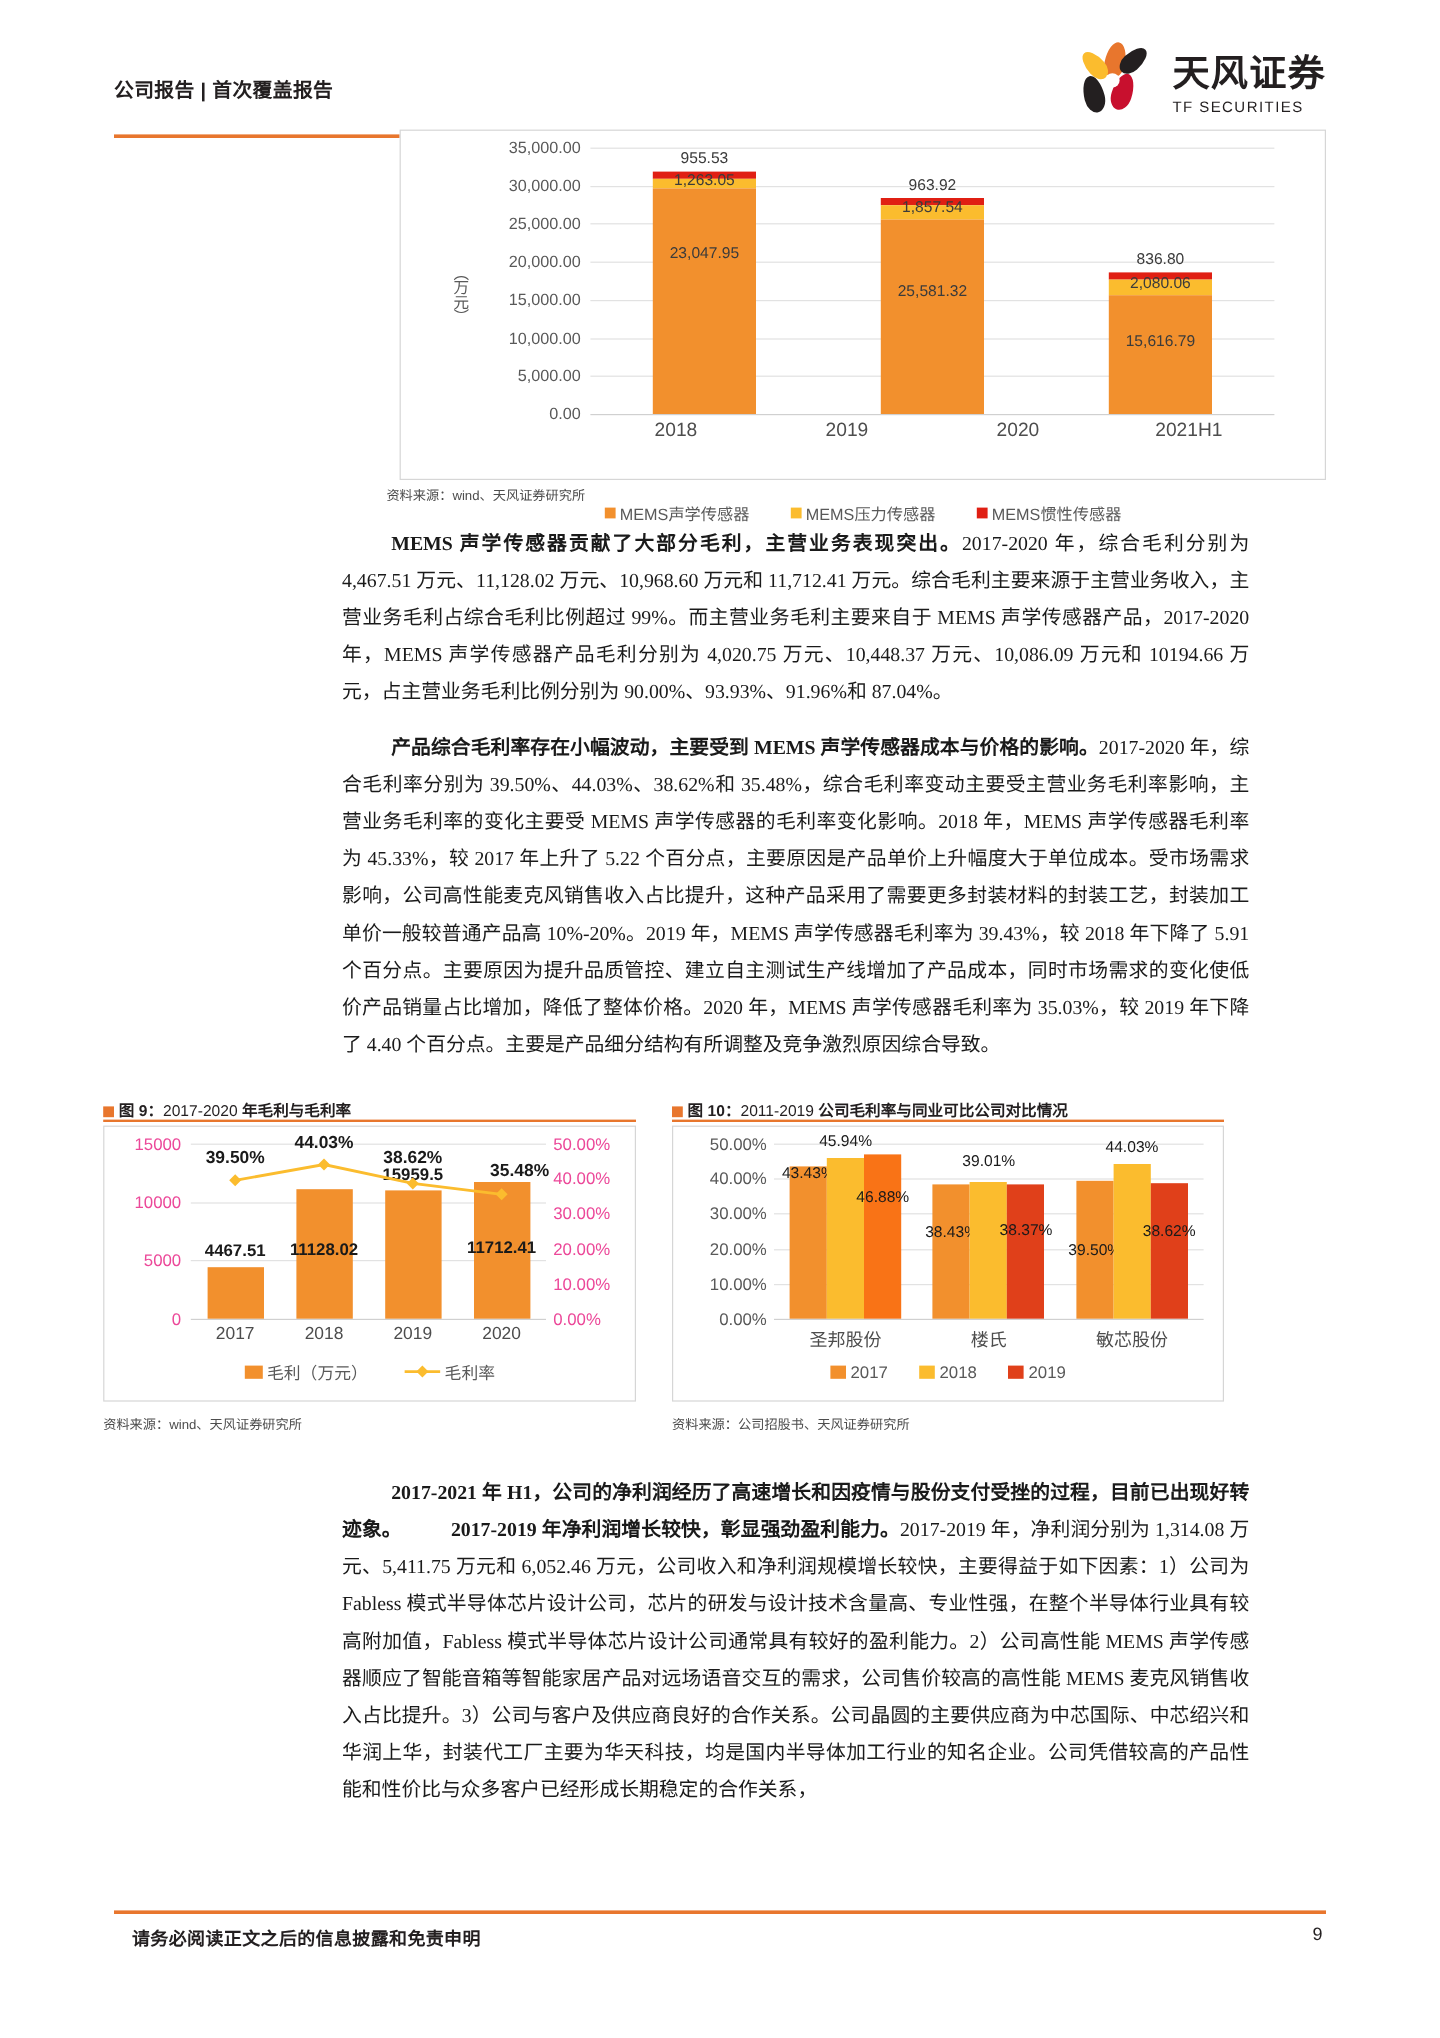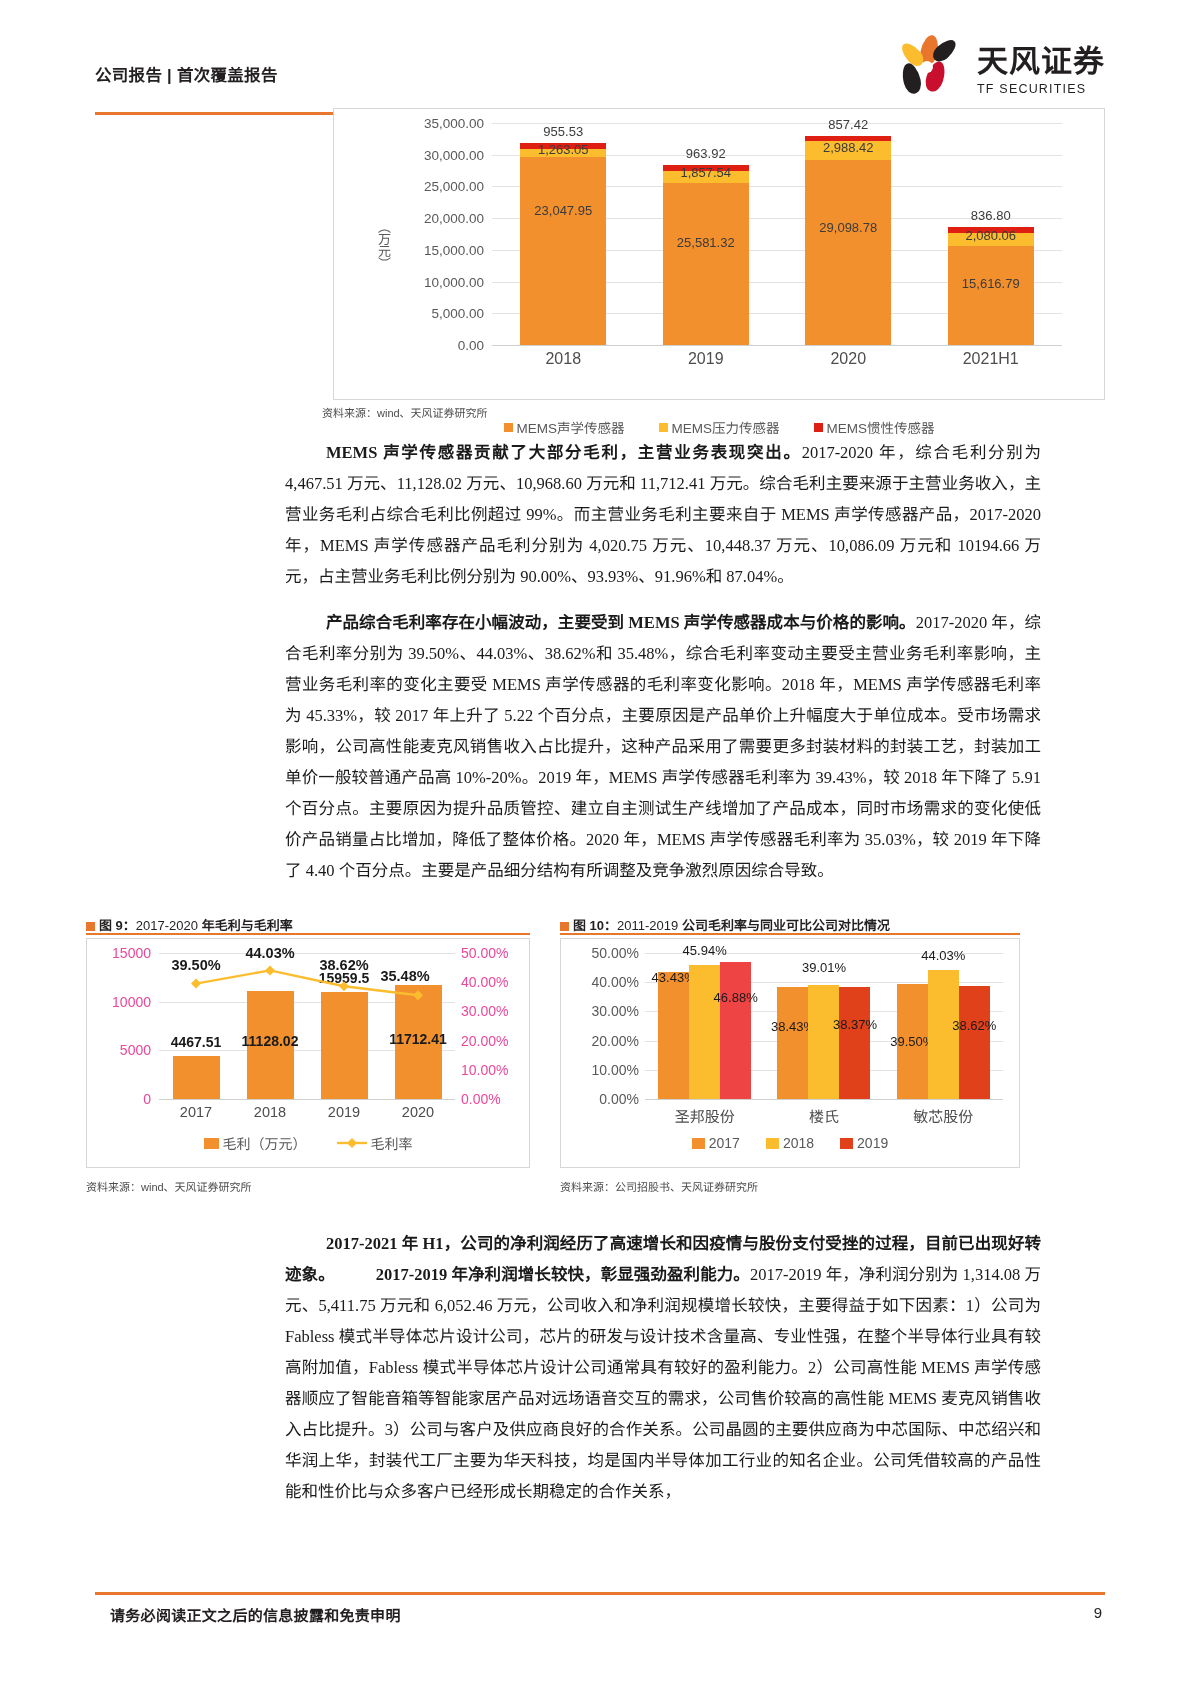--- a/index.html
+++ b/index.html
@@ -556,31 +556,20 @@
             <span class="seg-lbl" style="top:-19px;">963.92</span>
           </div>
           <div class="seg" style="height:11.78px;background:#fbbc2e;">
             <span class="seg-lbl" style="top:-6px;">1,857.54</span>
           </div>
           <div class="seg" style="height:162.3px;background:#f2902d;">
             <span class="seg-lbl" style="top:52px;">25,581.32</span>
           </div>
         </div>
 
-        <div class="bar8col">
-          <div class="seg" style="height:5.44px;background:#e01f13;">
-            <span class="seg-lbl" style="top:-19px;">857.42</span>
-          </div>
-          <div class="seg" style="height:18.95px;background:#fbbc2e;">
-            <span class="seg-lbl" style="top:-1px;">2,988.42</span>
-          </div>
-          <div class="seg" style="height:184.6px;background:#f2902d;">
-            <span class="seg-lbl" style="top:60px;">29,098.78</span>
-          </div>
-        </div>
 
         <div class="bar8col">
           <div class="seg" style="height:5.31px;background:#e01f13;">
             <span class="seg-lbl" style="top:-19px;">836.80</span>
           </div>
           <div class="seg" style="height:13.19px;background:#fbbc2e;">
             <span class="seg-lbl" style="top:-5px;">2,080.06</span>
           </div>
           <div class="seg" style="height:99.06px;background:#f2902d;">
             <span class="seg-lbl" style="top:30px;">15,616.79</span>
@@ -664,21 +653,21 @@
       <polyline points="37,30.6 111,17.4 185,33.2 259,42.3" fill="none" stroke="#fbbc2e" stroke-width="2.4"></polyline>
       <polygon points="37,25.6 42,30.6 37,35.6 32,30.6" fill="#fbbc2e"></polygon>
       <polygon points="111,12.4 116,17.4 111,22.4 106,17.4" fill="#fbbc2e"></polygon>
       <polygon points="185,28.2 190,33.2 185,38.2 180,33.2" fill="#fbbc2e"></polygon>
       <polygon points="259,37.3 264,42.3 259,47.3 254,42.3" fill="#fbbc2e"></polygon>
     </svg>
 
     <span class="pct9" style="left:109px; top:18px;">39.50%</span>
     <span class="pct9" style="left:183px; top:6px;">44.03%</span>
     <span class="pct9" style="left:257px; top:18px;">38.62%</span>
-    <span class="pct9" style="left:318px; top:29px;">35.48%</span>
+    <span class="pct9" style="left:346px; top:29px;">35.48%</span>
 
     <div class="x9-axis"></div>
     <div class="x9-labels">
       <span>2017</span>
       <span>2018</span>
       <span>2019</span>
       <span>2020</span>
     </div>
 
     <div class="legend9">
@@ -722,21 +711,21 @@
 
     <div class="groups10">
 
       <div class="grp10">
         <div class="b10" style="height:126.8px;background:#f2902d;">
           <span class="lbl" style="top:-2px;">43.43%</span>
         </div>
         <div class="b10" style="height:134.1px;background:#fbbc2e;">
           <span class="lbl" style="top:-22px;">45.94%</span>
         </div>
-        <div class="b10" style="height:136.9px;background:#ef4444;">
+        <div class="b10" style="height:136.9px;background:#f97316;">
           <span class="lbl" style="top:28px;">46.88%</span>
         </div>
       </div>
 
       <div class="grp10">
         <div class="b10" style="height:112.2px;background:#f2902d;">
           <span class="lbl" style="top:32px;">38.43%</span>
         </div>
         <div class="b10" style="height:113.9px;background:#fbbc2e;">
           <span class="lbl" style="top:-25px;">39.01%</span>

